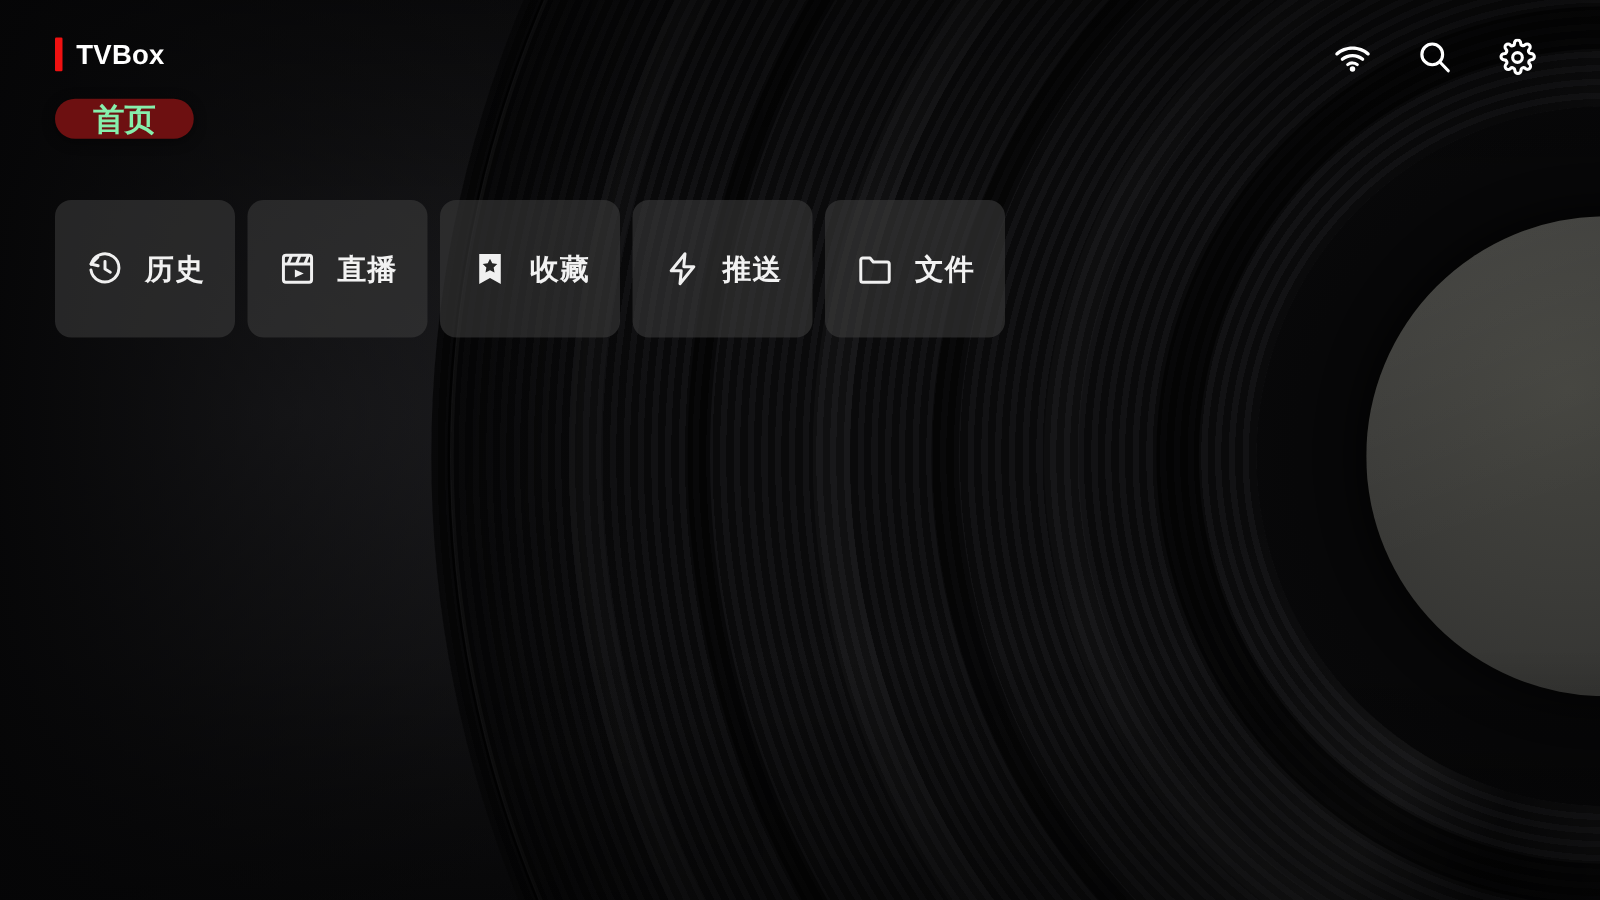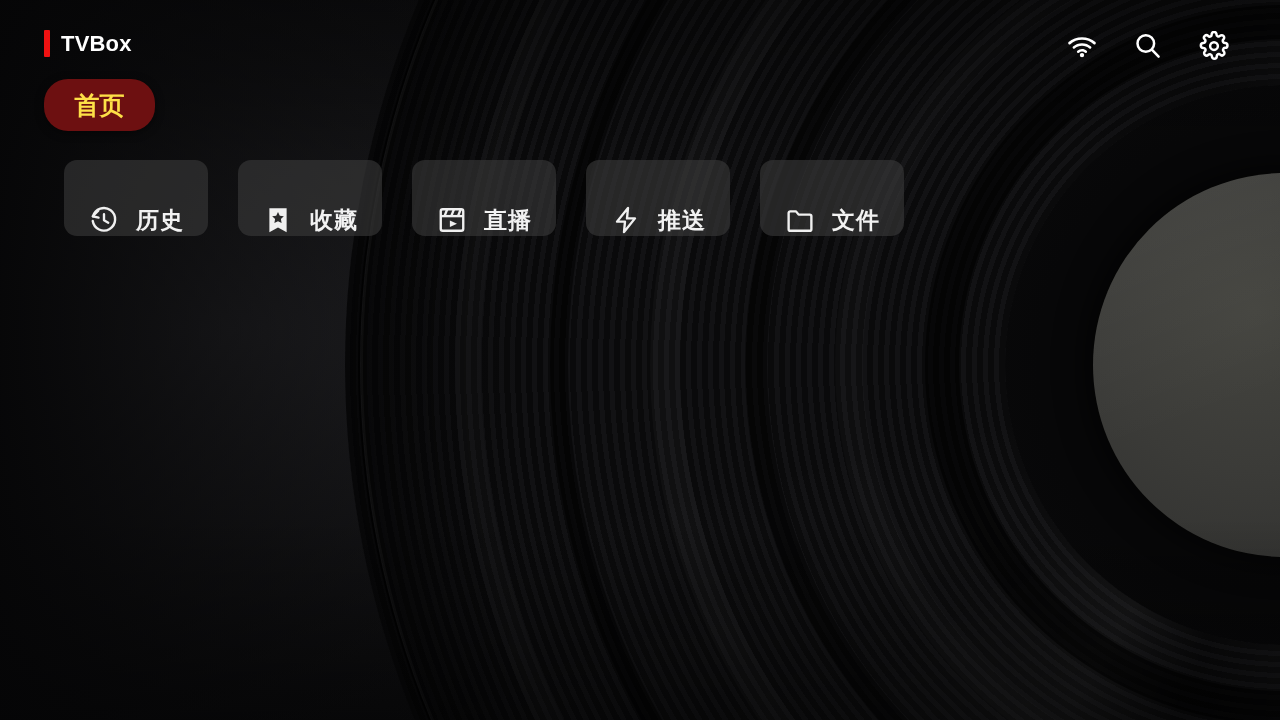--- a/index.html
+++ b/index.html
@@ -130,43 +130,42 @@
   }
   .status-icon svg { display:block; }
   .datetime {
     color:#ffffff; font-size:20px; font-weight:bold;
     white-space:nowrap; margin-left:4px; line-height:40px;
   }
 
   
   .nav-row { position:absolute; left:44px; top:79px; display:flex; gap:10px; }
   .nav-pill {
-    height:52px; min-width:111px; padding:0 22px;
+    height:32px; min-width:111px; padding:0 22px;
     border-radius:24px;
     background:#6d1011;
     display:flex; align-items:center; justify-content:center;
-    color:#fde047; font-size:25px; font-weight:bold;
+    color:#86efac; font-size:25px; font-weight:bold;
     cursor:pointer;
     box-shadow:0 2px 10px rgba(0,0,0,0.45);
   }
 
   
   .cards {
     position:absolute; left:44px; top:160px;
     display:flex; gap:10px;
   }
   .card {
-    height:76px;
+    height:110px;
     border-radius:13px;
     background:rgba(60,60,60,0.58);
-    display:flex; align-items:flex-end; justify-content:center;
+    display:flex; align-items:center; justify-content:center;
     gap:16px;
     padding:0 24px;
     cursor:pointer;
-    margin-left:20px;
   }
   .card-icon {
     width:32px; height:32px;
     display:flex; align-items:center; justify-content:center;
     flex:0 0 auto;
   }
   .card-icon svg { display:block; }
   .card-label {
     color:#f2f2f2; font-size:23px; font-weight:bold;
     letter-spacing:1px; white-space:nowrap;
@@ -244,43 +243,43 @@
             <path d="M3.2 9.1A9 9 0 1 1 3 12.8"></path>
             <polyline points="7.4,4.6 3.0,9.0 7.6,10.1"></polyline>
             <polyline points="12,7.4 12,12.2 15.4,14.2"></polyline>
           </svg>
         </span>
         <span class="card-label">历史</span>
       </div>
 
       <div class="card">
         <span class="card-icon">
-          <svg width="30" height="30" viewBox="0 0 24 24">
-            <path fill="#f0f0f0" fill-rule="evenodd" d="M5.1 2.6h13.8v19.2L12 17.9 5.1 21.8V2.6zM12 5.6l1.44 2.92 3.22.47-2.33 2.27.55 3.21L12 12.95l-2.88 1.52.55-3.21-2.33-2.27 3.22-.47L12 5.6z"></path>
-          </svg>
-        </span>
-        <span class="card-label">收藏</span>
-      </div>
-
-      <div class="card">
-        <span class="card-icon">
           <svg width="30" height="30" viewBox="0 0 24 24" fill="none" stroke="#f0f0f0" stroke-width="1.9" stroke-linejoin="round">
             <rect x="3" y="3.4" width="18" height="17.2" rx="1.6"></rect>
             <line x1="3" x2="21" y1="8.9" y2="8.9"></line>
             <line x1="8.2" x2="6.0" y1="3.4" y2="8.9"></line>
             <line x1="13.6" x2="11.4" y1="3.4" y2="8.9"></line>
             <line x1="19.0" x2="16.8" y1="3.4" y2="8.9"></line>
             <polygon points="10.3,12.4 16.0,15.0 10.3,17.6" fill="#f0f0f0" stroke="none"></polygon>
           </svg>
         </span>
         <span class="card-label">直播</span>
       </div>
 
       <div class="card">
         <span class="card-icon">
+          <svg width="30" height="30" viewBox="0 0 24 24">
+            <path fill="#f0f0f0" fill-rule="evenodd" d="M5.1 2.6h13.8v19.2L12 17.9 5.1 21.8V2.6zM12 5.6l1.44 2.92 3.22.47-2.33 2.27.55 3.21L12 12.95l-2.88 1.52.55-3.21-2.33-2.27 3.22-.47L12 5.6z"></path>
+          </svg>
+        </span>
+        <span class="card-label">收藏</span>
+      </div>
+
+      <div class="card">
+        <span class="card-icon">
           <svg width="30" height="30" viewBox="0 0 24 24" fill="none" stroke="#f0f0f0" stroke-width="1.9" stroke-linejoin="round" stroke-linecap="round">
             <polygon points="13.6,2.4 4.8,13.3 11.2,13.3 10.4,21.6 19.2,10.7 12.8,10.7"></polygon>
           </svg>
         </span>
         <span class="card-label">推送</span>
       </div>
 
       <div class="card">
         <span class="card-icon">
           <svg width="30" height="30" viewBox="0 0 24 24" fill="none" stroke="#f0f0f0" stroke-width="1.9" stroke-linejoin="round" stroke-linecap="round">

